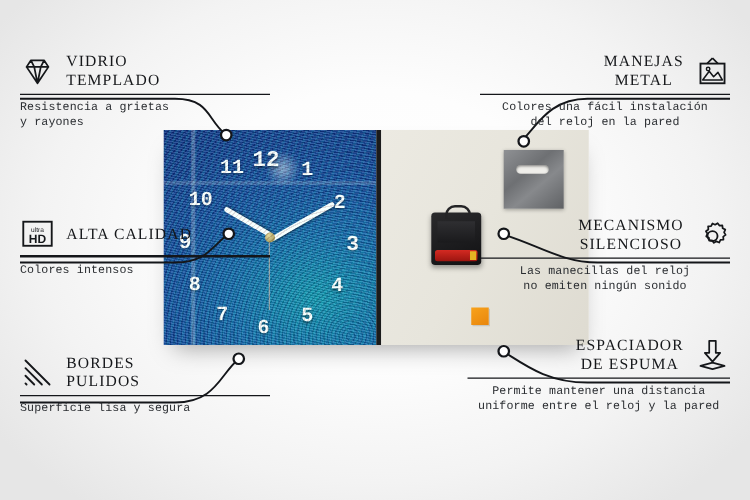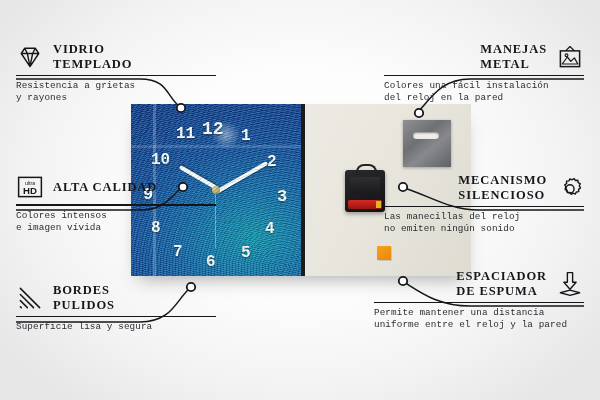--- a/index.html
+++ b/index.html
@@ -79,25 +79,25 @@
   #battery{position:absolute;left:3px;bottom:3px;width:34px;height:9px;border-radius:2px;
     background:linear-gradient(180deg,#d42a22,#9c1510);}
   #battery-tip{position:absolute;right:1px;top:1px;width:5px;height:7px;background:#e3b322;}
   #foam{
     position:absolute;left:72px;top:142px;width:14px;height:14px;
     background:linear-gradient(150deg,#f8a21b,#e8860c);box-shadow:1px 1px 0 rgba(0,0,0,.12);
   }
   
   .callout{position:absolute;width:215px;}
   .callout.left{text-align:left;}
-  .callout.right{text-align:left;}
+  .callout.right{text-align:center;}
   .head{display:flex;align-items:center;gap:9px;padding-bottom:3px;}
   .callout.right .head{flex-direction:row-reverse;}
   .title{
-    font-size:12.5px;font-weight:700;color:#15171a;letter-spacing:.9px;
+    font-size:12.5px;font-weight:400;color:#15171a;letter-spacing:.9px;
     line-height:1.18;text-transform:uppercase;
   }
   .rule{height:1.6px;background:#14161a;width:100%;}
   .sub{
     font-size:9.3px;color:#2a2d31;line-height:1.32;padding-top:4px;letter-spacing:.1px;font-family:Liberation Mono, monospace;
   }
   .ico{flex:0 0 auto;width:28px;height:28px;color:#15171a;}
   .ico svg{display:block;width:28px;height:28px;}
   #lines{position:absolute;left:0;top:0;width:600px;height:400px;pointer-events:none;}
 </style>
@@ -193,21 +193,20 @@
           <text x="16" y="24" text-anchor="middle" font-family="Liberation Sans, sans-serif" font-size="11" font-weight="bold" fill="currentColor">HD</text>
         </svg>
       </span>
       <div>
         <div class="title">ALTA CALIDAD</div>
       </div>
     </div>
     <div class="rule"></div>
     <div class="sub">
       <div>Colores intensos</div>
-      <div>e imagen vívida</div>
     </div>
   </div>
 
   <div class="callout left" style="left:16px;top:283px;width:200px;">
     <div class="head">
       <span class="ico">
         <svg viewBox="0 0 32 32">
           <g stroke="currentColor" stroke-width="1.7" stroke-linecap="round">
             <line x1="5" y1="5" x2="27" y2="27"></line>
             <line x1="5" y1="12" x2="20" y2="27"></line>

